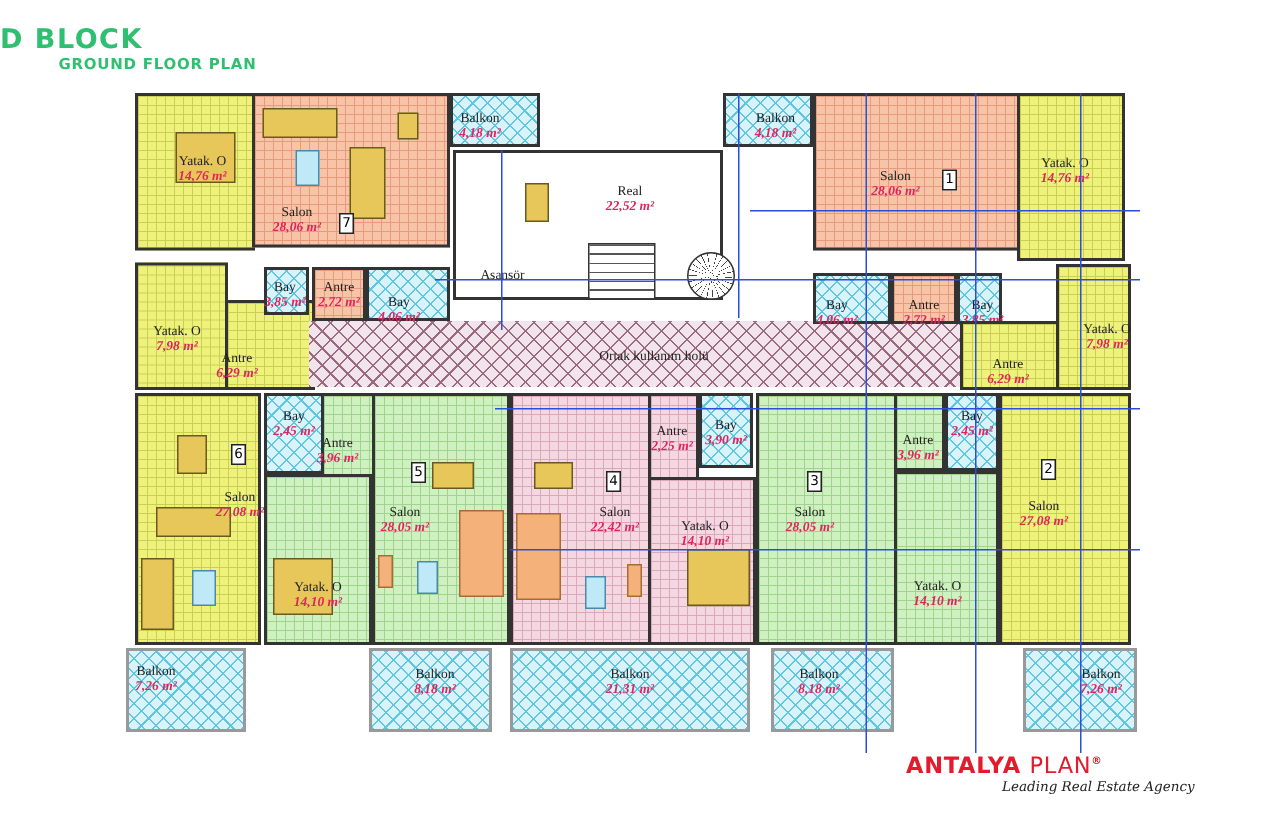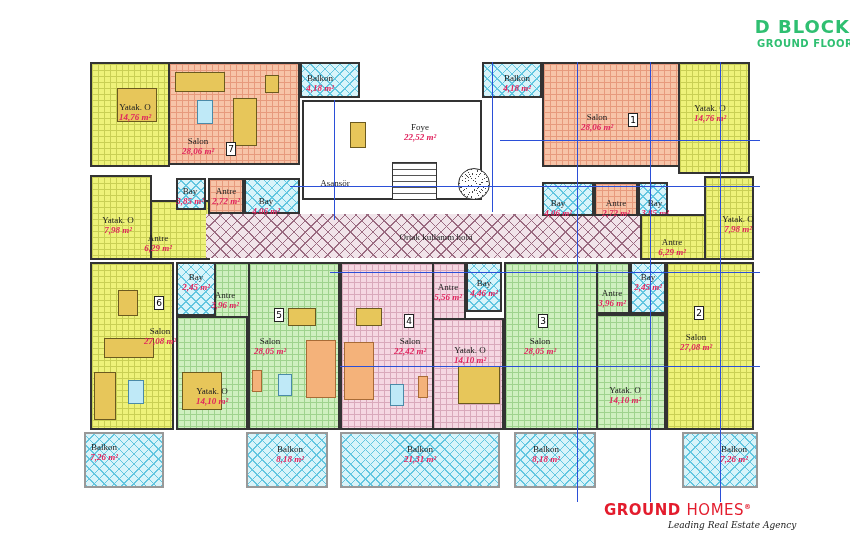--- a/index.html
+++ b/index.html
@@ -1,17 +1,17 @@
 <!DOCTYPE html>
 <html><head>
 <meta charset="utf-8">
 <style>
   html,body{margin:0;padding:0;}
   body{width:850px;height:550px;background:#ffffff;position:relative;overflow:hidden;font-family:"Liberation Serif",serif;}
-  .title{position:absolute;left:0;width:850px;text-align:right;font-family:"DejaVu Sans",sans-serif;font-weight:bold;color:#2fbf71;}
+  .title{position:absolute;left:0;width:850px;text-align:left;font-family:"DejaVu Sans",sans-serif;font-weight:bold;color:#2fbf71;}
   .t1{top:16px;font-size:18px;letter-spacing:1px;}
   .t2{top:38px;font-size:10px;letter-spacing:0.5px;padding-left:39px;}
   .plan{position:absolute;left:0;top:0;width:850px;height:550px;}
   .room{position:absolute;box-sizing:border-box;border:2px solid #333;}
   .grid-yellow{background-color:#eef27a;background-image:linear-gradient(#c9cf55 1px,transparent 1px),linear-gradient(90deg,#c9cf55 1px,transparent 1px);background-size:6px 6px;}
   .grid-salmon{background-color:#f7c4a8;background-image:linear-gradient(#e79a7d 1px,transparent 1px),linear-gradient(90deg,#e79a7d 1px,transparent 1px);background-size:6px 6px;}
   .grid-green{background-color:#cff0c0;background-image:linear-gradient(#9fd38e 1px,transparent 1px),linear-gradient(90deg,#9fd38e 1px,transparent 1px);background-size:6px 6px;}
   .grid-pink{background-color:#f5d7e2;background-image:linear-gradient(#d9a9bb 1px,transparent 1px),linear-gradient(90deg,#d9a9bb 1px,transparent 1px);background-size:6px 6px;}
   .tile-cyan{background-color:#d8f4fa;background-image:repeating-linear-gradient(45deg,#62c6e0 0 1px,transparent 1px 7px),repeating-linear-gradient(-45deg,#62c6e0 0 1px,transparent 1px 7px);}
   .tile-hall{background-color:#f1e4ea;background-image:repeating-linear-gradient(45deg,#9a6a80 0 1px,transparent 1px 8px),repeating-linear-gradient(-45deg,#9a6a80 0 1px,transparent 1px 8px);}
@@ -50,21 +50,21 @@
   <div class="furn blue" style="left:197px;top:100px;width:16px;height:24px;"></div>
   <div class="furn" style="left:265px;top:75px;width:14px;height:18px;"></div>
   <div class="lbl" style="left:198px;top:136px;"><span>Salon</span><span class="a">28,06 m²</span></div>
   <div class="num" style="left:226px;top:142px;">7</div>
 
   <div class="room tile-cyan" style="left:300px;top:62px;width:60px;height:36px;"></div>
   <div class="lbl" style="left:320px;top:73px;"><span>Balkon</span><span class="a">4,18 m²</span></div>
 
   <div class="room white" style="left:302px;top:100px;width:180px;height:100px;"></div>
   <div class="furn" style="left:350px;top:122px;width:16px;height:26px;"></div>
-  <div class="lbl" style="left:420px;top:122px;"><span>Foye</span><span class="a">22,52 m²</span></div>
+  <div class="lbl" style="left:420px;top:122px;"><span>Real</span><span class="a">22,52 m²</span></div>
   <div class="lbl" style="left:335px;top:178px;text-align:right;"><span>Asansör</span></div>
   <div class="stair" style="left:392px;top:162px;width:45px;height:38px;"></div>
   <div class="spiral" style="left:458px;top:168px;width:30px;height:30px;"></div>
 
   <div class="room tile-cyan" style="left:482px;top:62px;width:60px;height:36px;"></div>
   <div class="lbl" style="left:517px;top:73px;"><span>Balkon</span><span class="a">4,18 m²</span></div>
 
   <div class="room grid-salmon" style="left:542px;top:62px;width:138px;height:105px;"></div>
   <div class="lbl" style="left:597px;top:112px;"><span>Salon</span><span class="a">28,06 m²</span></div>
   <div class="num" style="left:628px;top:113px;">1</div>
@@ -123,23 +123,23 @@
 
   <div class="room grid-pink" style="left:340px;top:262px;width:94px;height:168px;"></div>
   <div class="furn" style="left:356px;top:308px;width:26px;height:18px;"></div>
   <div class="furn orange" style="left:344px;top:342px;width:30px;height:58px;"></div>
   <div class="furn blue" style="left:390px;top:384px;width:14px;height:22px;"></div>
   <div class="furn orange" style="left:418px;top:376px;width:10px;height:22px;"></div>
   <div class="lbl" style="left:410px;top:336px;"><span>Salon</span><span class="a">22,42 m²</span></div>
   <div class="num" style="left:404px;top:314px;">4</div>
 
   <div class="room grid-pink" style="left:432px;top:262px;width:34px;height:60px;"></div>
-  <div class="lbl" style="left:448px;top:282px;"><span>Antre</span><span class="a">5,56 m²</span></div>
+  <div class="lbl" style="left:448px;top:282px;"><span>Antre</span><span class="a">2,25 m²</span></div>
   <div class="room tile-cyan" style="left:466px;top:262px;width:36px;height:50px;"></div>
-  <div class="lbl" style="left:484px;top:278px;"><span>Bay</span><span class="a">4,46 m²</span></div>
+  <div class="lbl" style="left:484px;top:278px;"><span>Bay</span><span class="a">3,90 m²</span></div>
   <div class="room grid-pink" style="left:432px;top:318px;width:72px;height:112px;"></div>
   <div class="furn" style="left:458px;top:366px;width:42px;height:38px;"></div>
   <div class="lbl" style="left:470px;top:345px;"><span>Yatak. O</span><span class="a">14,10 m²</span></div>
 
   <div class="room grid-green" style="left:504px;top:262px;width:94px;height:168px;"></div>
   <div class="lbl" style="left:540px;top:336px;"><span>Salon</span><span class="a">28,05 m²</span></div>
   <div class="num" style="left:538px;top:314px;">3</div>
   <div class="room grid-green" style="left:596px;top:262px;width:34px;height:52px;"></div>
   <div class="lbl" style="left:612px;top:288px;"><span>Antre</span><span class="a">3,96 m²</span></div>
   <div class="room tile-cyan" style="left:630px;top:262px;width:36px;height:52px;"></div>
@@ -167,16 +167,16 @@
   <div class="axis-h" style="left:330px;top:272px;width:430px;"></div>
   <div class="axis-h" style="left:340px;top:366px;width:420px;"></div>
   <div class="axis-v" style="left:334px;top:100px;height:120px;"></div>
   <div class="axis-v" style="left:492px;top:62px;height:150px;"></div>
   <div class="axis-v" style="left:577px;top:62px;height:440px;"></div>
   <div class="axis-v" style="left:650px;top:62px;height:440px;"></div>
   <div class="axis-v" style="left:720px;top:62px;height:440px;"></div>
 </div>
 
 <div class="logo">
-  <span class="red">GROUND</span>
-  <span class="thin">HOMES</span><sup>®</sup>
+  <span class="red">ANTALYA</span>
+  <span class="thin">PLAN</span><sup>®</sup>
 </div>
 <div class="tag">Leading Real Estate Agency</div>
 
 </body></html>

